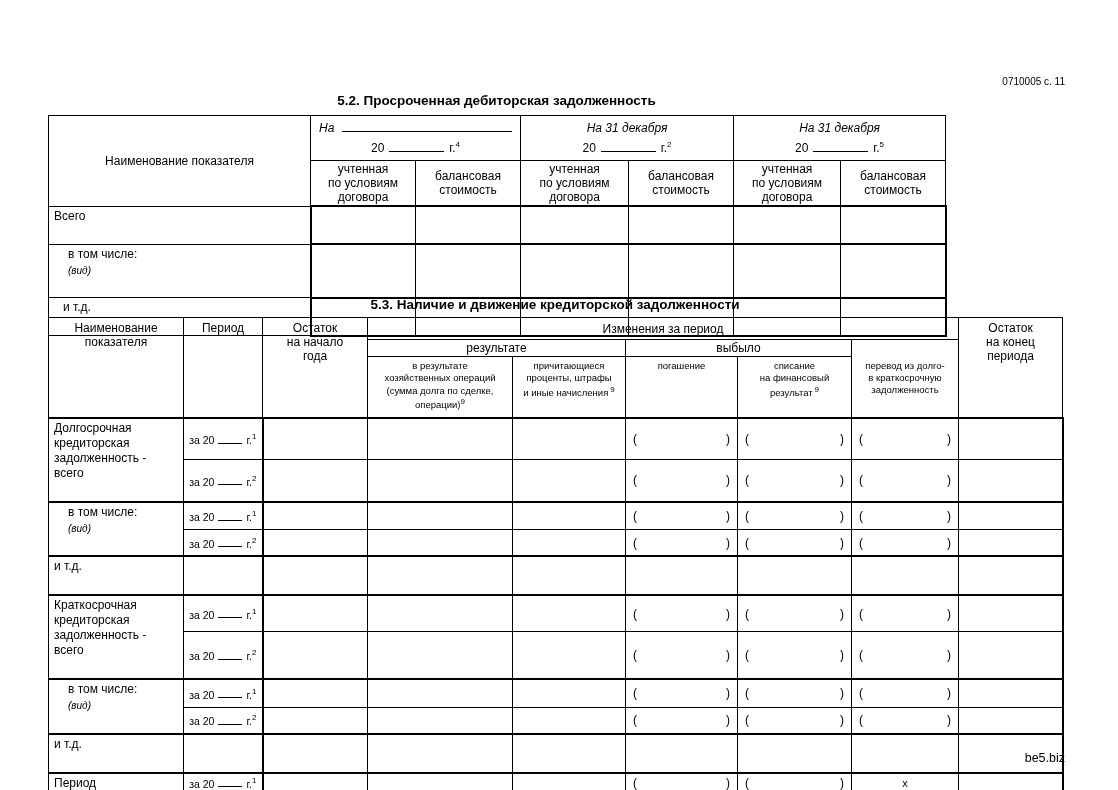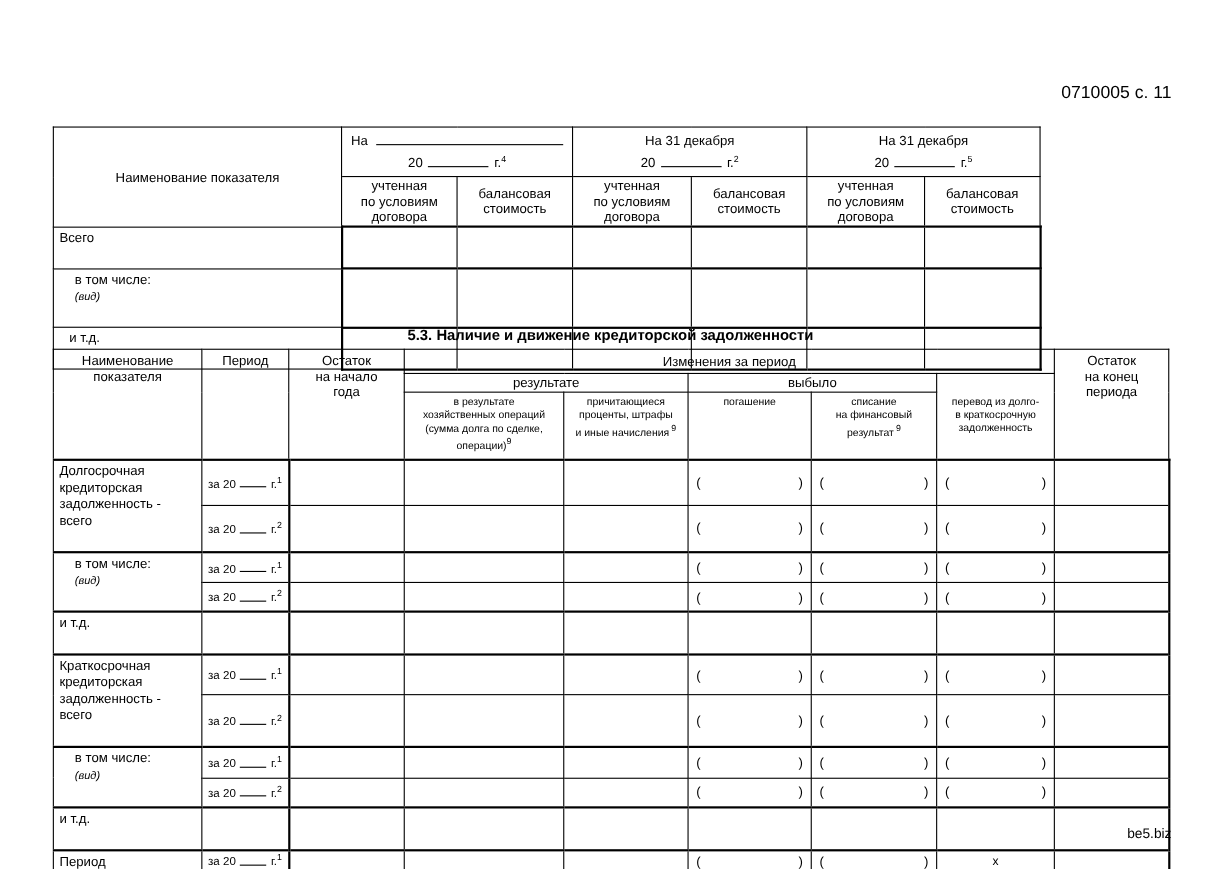--- a/index.html
+++ b/index.html
@@ -1,19 +1,19 @@
 <!DOCTYPE html>
 <html><head>
 <meta charset="utf-8">
 <style>
   * { box-sizing: border-box; }
   html,body { margin:0; padding:0; background:#fff; }
   .page { position:relative; width:1118px; height:790px; background:#fff; color:#000;
           font-family:"Liberation Sans", sans-serif; overflow:hidden; }
-  .code  { position:absolute; top:76px;  right:53px; font-size:16px; }
+  .code  { position:absolute; top:76px;  right:53px; font-size:10px; }
   .site  { position:absolute; top:751px; right:53px; font-size:12.5px; }
   .title { position:absolute; font-weight:bold; font-size:13.5px; text-align:center; }
   .t52-title { top:93px;  left:48px; width:897px; }
   .t53-title { top:297px; left:48px; width:1014px; }
 
   table { position:absolute; border-collapse:collapse; table-layout:fixed; }
   .t52 { top:115px; left:48px; }
   .t53 { top:317px; left:48px; }
   td { border:1px solid #000; padding:1px 4px; vertical-align:middle; font-size:12px; }
 
@@ -26,21 +26,21 @@
   .d { border-top-width:2px; border-bottom-width:2px; }
 
   .hc { text-align:center; }
   .topv { vertical-align:top; padding-top:3px; }
   .sm { font-size:9.5px; line-height:1.3; }
   .pl { white-space:pre-line; }
   sup { font-size:8px; }
   sup.sp { margin-left:2px; }
 
   .gh { vertical-align:middle; padding:3px 8px; }
-  .na-row { display:flex; align-items:flex-end; margin-bottom:5px; }
+  .na-row { display:flex; align-items:flex-end; margin-bottom:5px;font-style:italic; }
   .na-row.c { justify-content:center; }
   .na-row .grow { flex:1; margin-left:8px; margin-bottom:3px; }
   .yr-row { text-align:center; }
   .yr-row .blank { margin:0 5px; }
   .blank { display:inline-block; height:1px; border-bottom:1px solid #000; vertical-align:baseline; }
   .w55 { width:55px; }
   .w24 { width:24px; }
 
   .lbl  { text-align:left; vertical-align:top; padding:2px 4px 20px 5px; line-height:1.25; }
   .mid  { vertical-align:middle; }
@@ -53,20 +53,21 @@
   .pw { display:flex; justify-content:space-between; padding:0 7px; }
   .xc { text-align:center; font-size:11px; }
 </style>
 </head>
 <body>
 
 <div class="page">
 
   <div class="code">0710005 с. 11</div>
 
+  <div class="title t52-title">5.2. Просроченная дебиторская задолженность</div>
 
   <table class="t52">
     <colgroup>
       <col style="width:262px">
         <col style="width:105px">
         <col style="width:105px">
       <col style="width:108px">
         <col style="width:105px">
         <col style="width:107px">
         <col style="width:105px">

